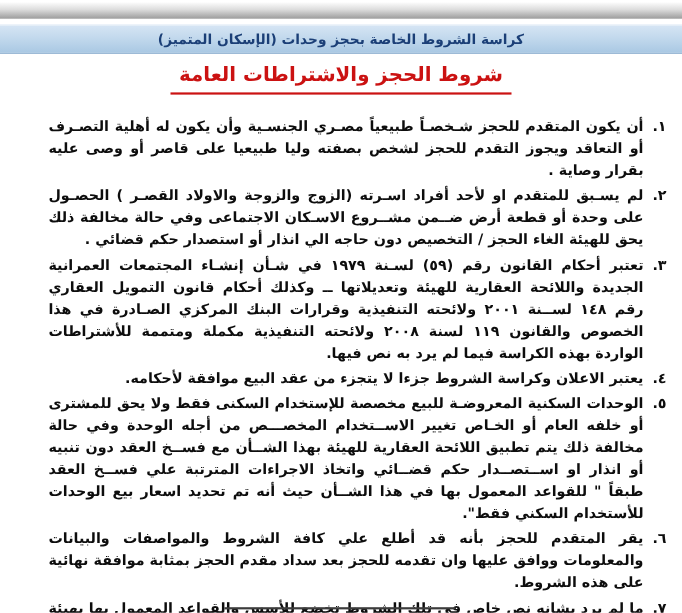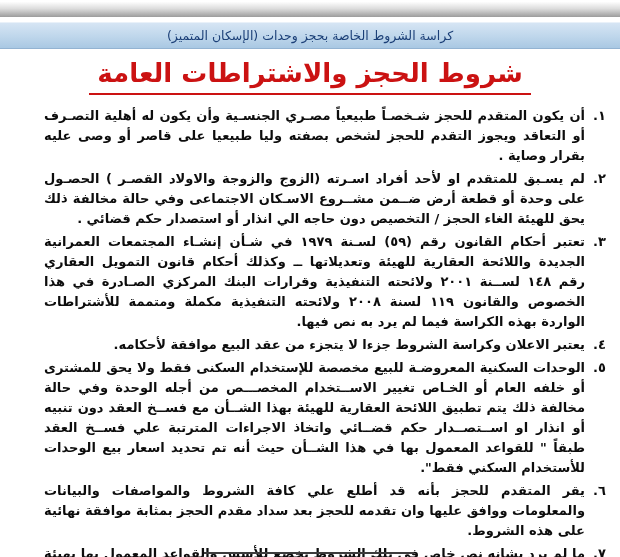--- a/index.html
+++ b/index.html
@@ -26,34 +26,34 @@
     border-top: 1px solid #e9f1f9;
     border-bottom: 1px solid #93b3d2;
     display: flex;
     align-items: center;
     justify-content: center;
   }
   .header-title {
     direction: rtl;
     color: var(--header-text, #1b3f77);
     font-size: 12.5px;
-    font-weight: normal;
+    font-weight: bold;
     letter-spacing: 0.2px;
   }
   .title-wrap {
     position: absolute;
     top: 58px; left: 0;
     width: 620px;
     text-align: center;
   }
   .doc-title {
     display: inline-block;
     direction: rtl;
     color: var(--title-red, #cb1212);
-    font-size: 26px;
+    font-size: 18px;
     font-weight: bold;
     border-bottom: 2.5px solid var(--title-red, #cb1212);
     padding: 0 8px 5px 8px;
   }
   .content {
     position: absolute;
     top: 106px;
     right: 14px;
     width: 562px;
     direction: rtl;

